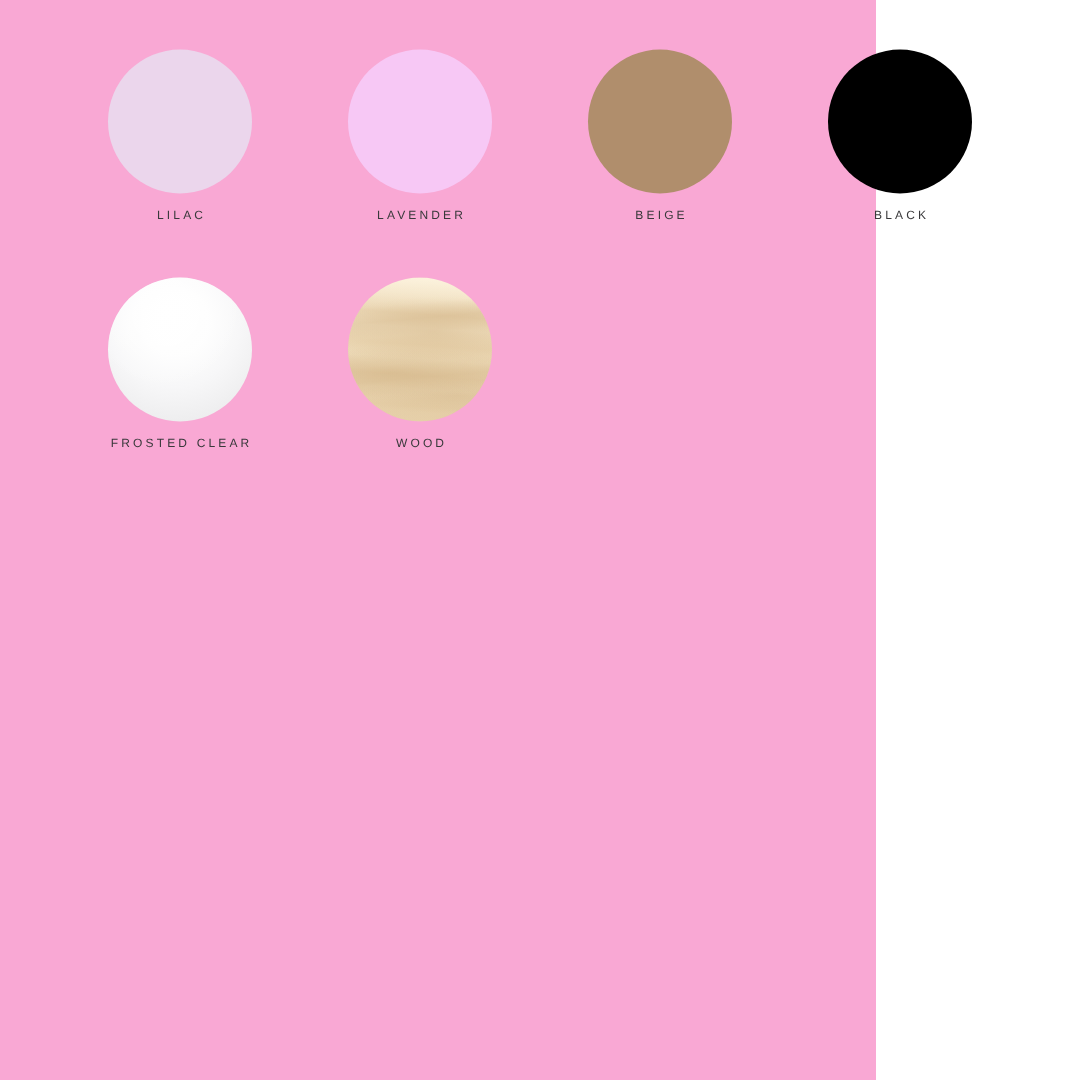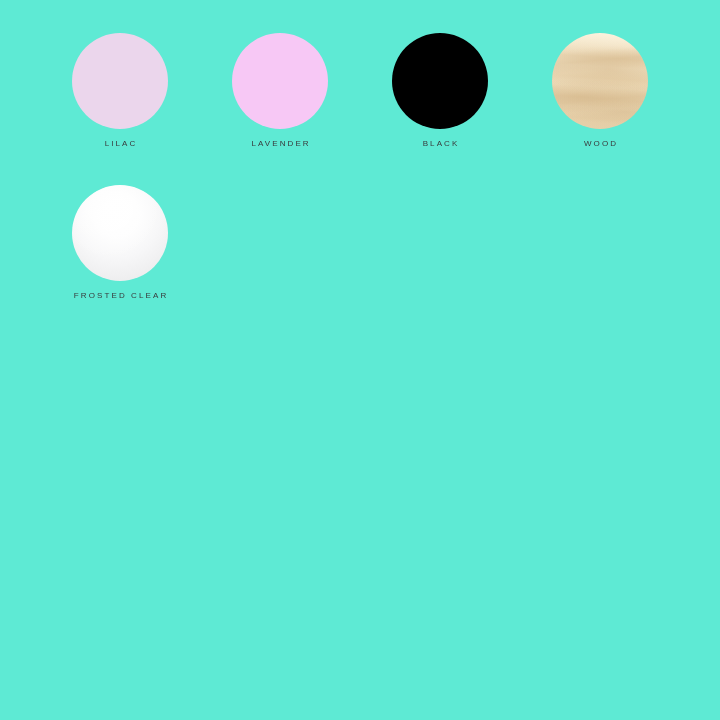--- a/index.html
+++ b/index.html
@@ -11,23 +11,23 @@
   body {
     width: 720px;
     height: 720px;
     overflow: hidden;
     font-family: "Liberation Sans", sans-serif;
     -webkit-font-smoothing: antialiased;
   }
 
   #swatch-board {
     position: relative;
-    width: 720px;
+    width: 584px;
     height: 720px;
-    background: #5eead4;
+    background: #f9a8d4;
   }
 
   .swatch-grid {
     position: absolute;
     left: 72px;
     top: 33px;
     width: 576px;
     display: grid;
     grid-template-columns: repeat(4, 96px);
     column-gap: 64px;
@@ -146,25 +146,29 @@
   <div class="swatch-grid">
       <div class="swatch-cell">
         <div class="swatch-disc fill-solid" style="background-color: rgb(235, 214, 236);"></div>
         <div class="swatch-label">LILAC</div>
       </div>
       <div class="swatch-cell">
         <div class="swatch-disc fill-solid" style="background-color: rgb(247, 200, 245);"></div>
         <div class="swatch-label">LAVENDER</div>
       </div>
       <div class="swatch-cell">
+        <div class="swatch-disc fill-solid" style="background-color: rgb(176, 142, 108);"></div>
+        <div class="swatch-label">BEIGE</div>
+      </div>
+      <div class="swatch-cell">
         <div class="swatch-disc fill-solid" style="background-color: rgb(0, 0, 0);"></div>
         <div class="swatch-label">BLACK</div>
+      </div>
+      <div class="swatch-cell">
+        <div class="swatch-disc fill-frosted"></div>
+        <div class="swatch-label">FROSTED CLEAR</div>
       </div>
       <div class="swatch-cell">
         <div class="swatch-disc fill-wood"></div>
         <div class="swatch-label">WOOD</div>
       </div>
-      <div class="swatch-cell">
-        <div class="swatch-disc fill-frosted"></div>
-        <div class="swatch-label">FROSTED CLEAR</div>
-      </div>
     </div>
 </div>
 
 </body></html>

